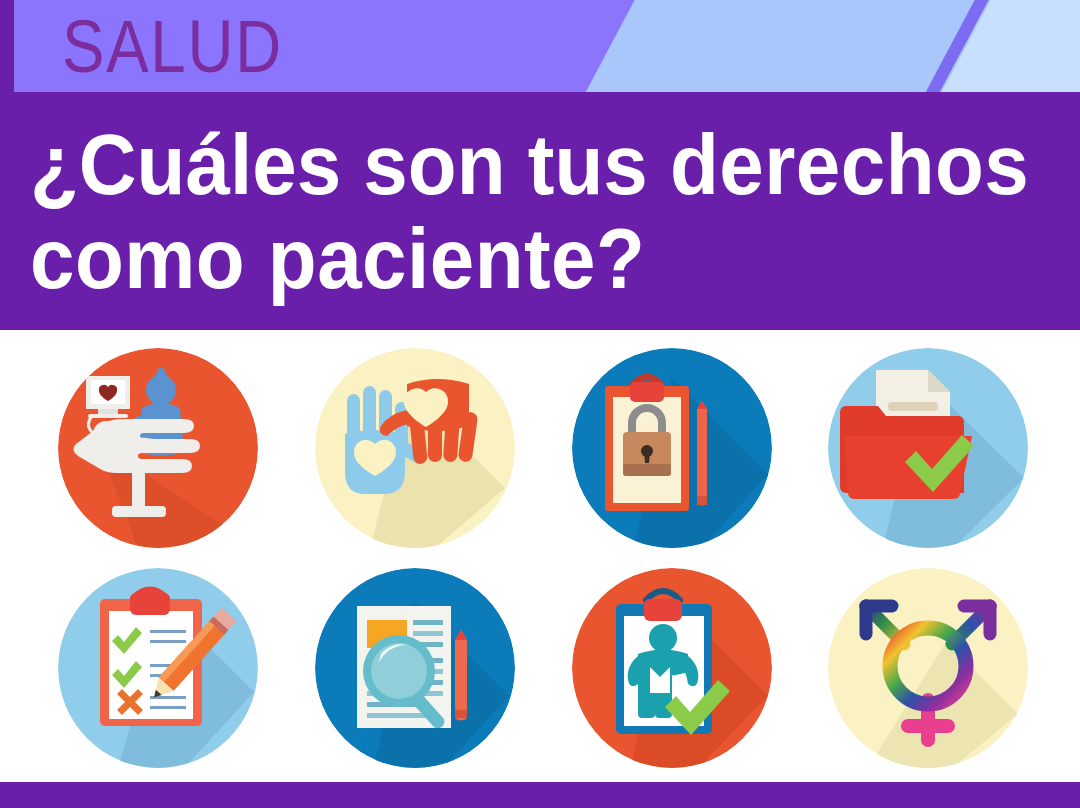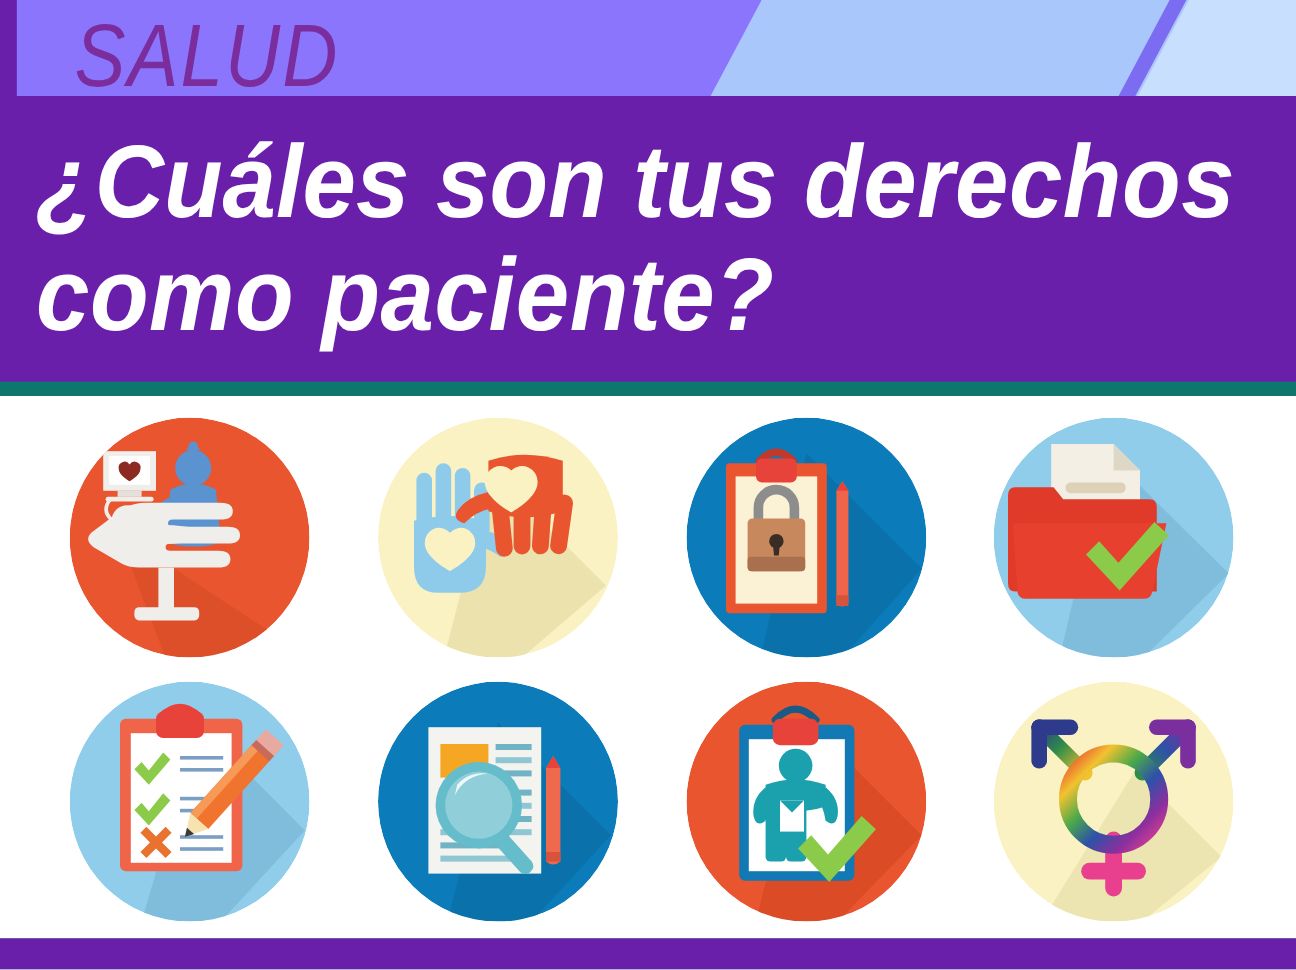--- a/index.html
+++ b/index.html
@@ -7,23 +7,22 @@
     padding: 0;
     background: #ffffff;
   }
   body {
     font-family: "Liberation Sans", sans-serif;
   }
   #poster {
     position: relative;
     width: 1080px;
     height: 808px;
-    background: #0f766e;
+    background: #fef9c3;
     overflow: hidden;
-    font-style: italic;
   }
 
   
   .kicker-band {
     position: absolute;
     left: 0; top: 0;
     width: 1080px;
     height: 92px;
     background: #8b75fc;
     overflow: hidden;
@@ -76,21 +75,21 @@
     color: #7b2d9e;
     line-height: 86px;
     transform: scaleX(0.86);
     transform-origin: left center;
     white-space: nowrap;
   }
 
   
   .title-band {
     position: absolute;
-    left: 0; top: 80px;
+    left: 0; top: 92px;
     width: 1080px;
     height: 238px;
     background: #6a1faa;
   }
   .title-line {
     position: absolute;
     left: 30px;
     color: #ffffff;
     white-space: nowrap;
     font-family: "Liberation Sans Narrow", "Liberation Sans", sans-serif;

